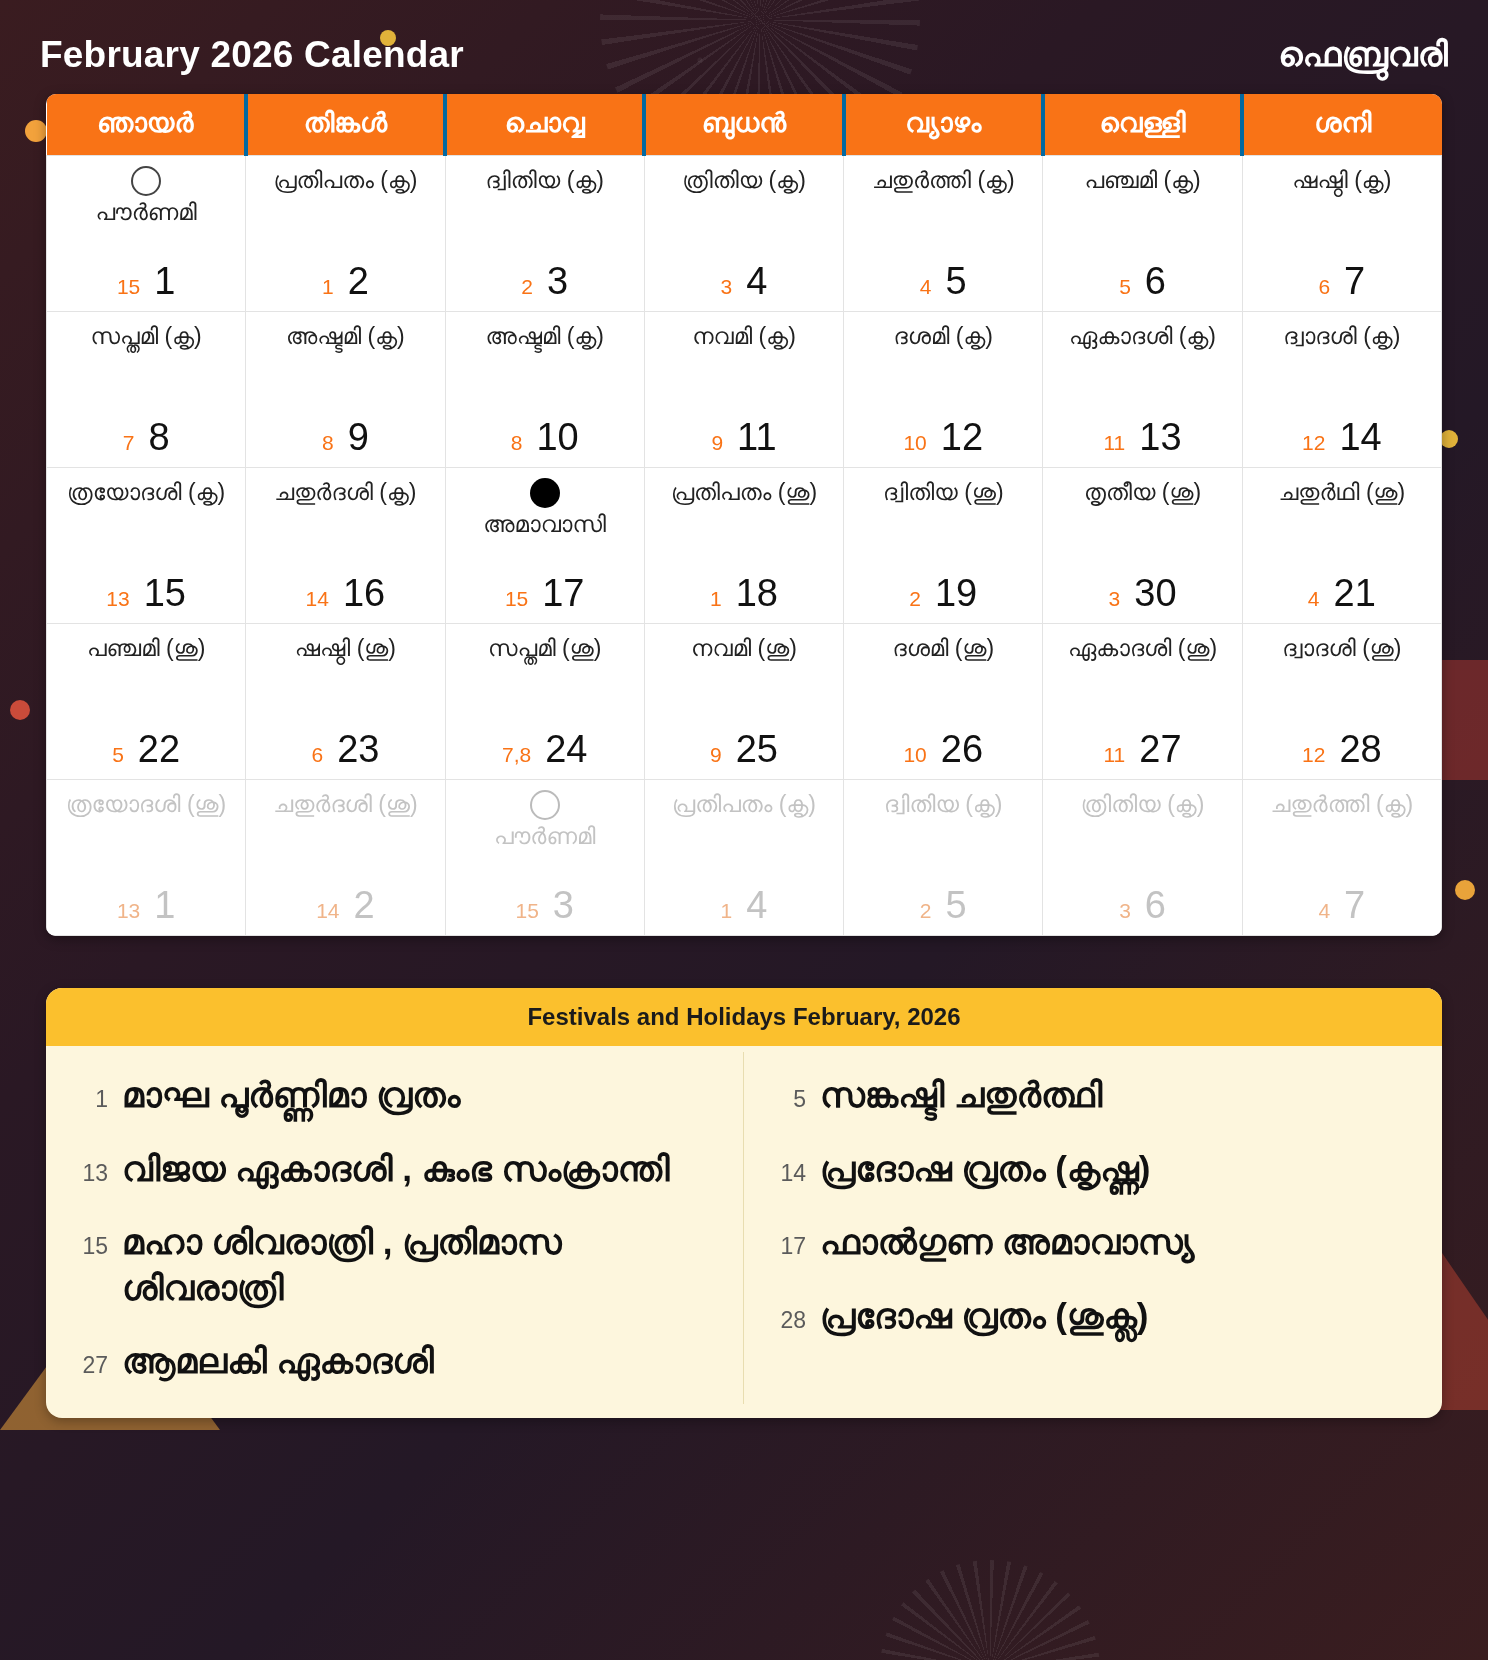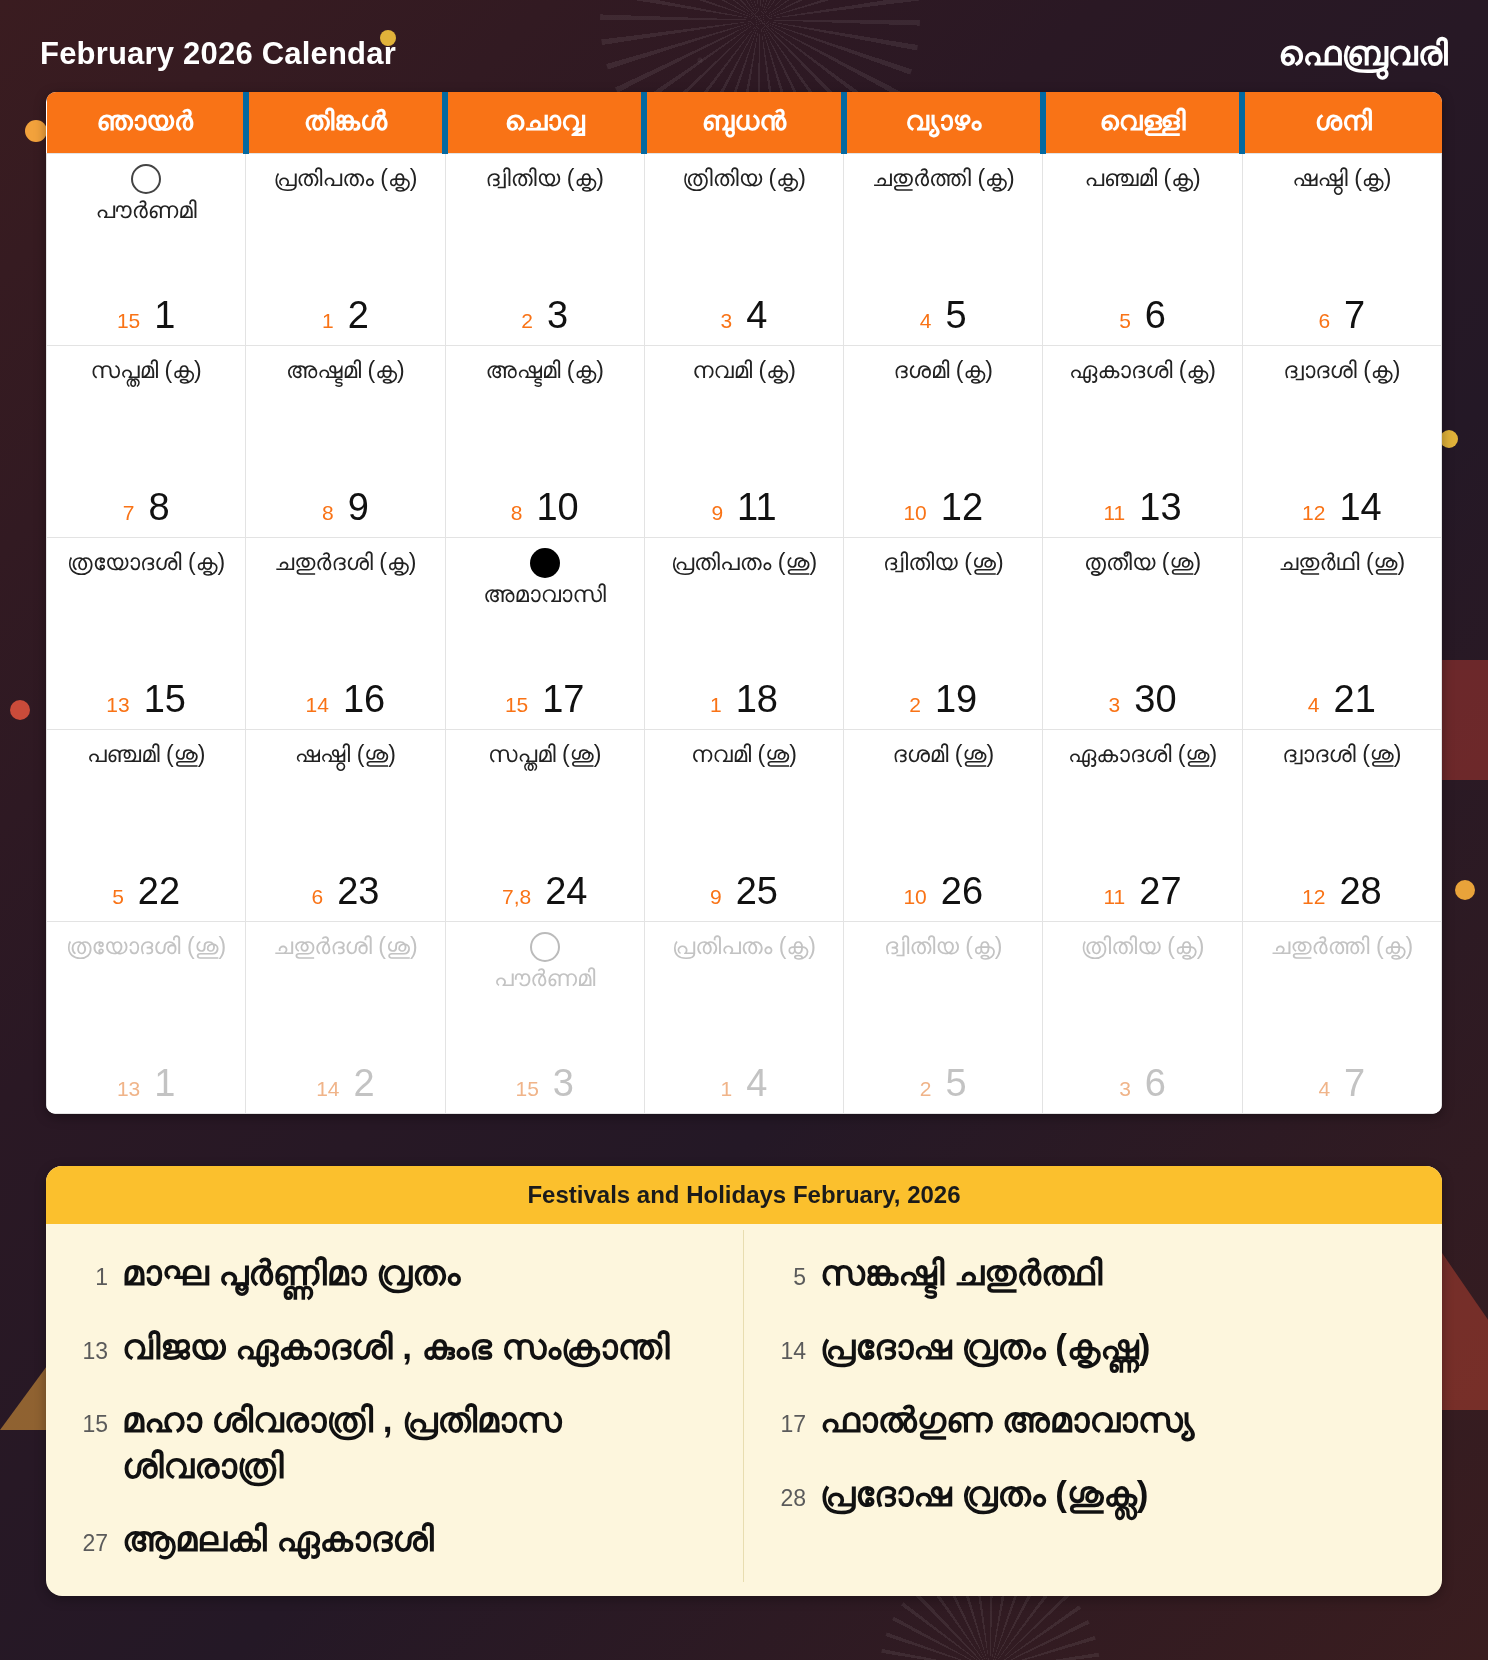--- a/index.html
+++ b/index.html
@@ -27,48 +27,48 @@
   }
   .tri { position: absolute; width: 0; height: 0; pointer-events: none; }
 
   .header {
     position: relative;
     display: flex; align-items: center; justify-content: space-between;
     padding: 34px 40px 18px 40px;
     z-index: 5;
   }
   .title-left {
-    color: #ffffff; font-size: 31px; font-weight: bold; letter-spacing: .2px;
+    color: #ffffff; font-size: 37px; font-weight: bold; letter-spacing: .2px;
   }
   .title-right {
     color: #ffffff; font-size: 34px; font-weight: bold; text-align: center;
   }
 
   .cal-wrap {
     position: relative; z-index: 5;
     margin: 0 46px;
     background: #ffffff;
     border-radius: 10px;
     box-shadow: 0 3px 12px rgba(0,0,0,.35);
     overflow: hidden;
   }
   table.cal { width: 100%; border-collapse: collapse; table-layout: fixed; }
   table.cal th {
     background: #f97316;
     color: #ffffff;
     font-size: 27px;
     font-weight: bold;
     padding: 14px 0 16px 0;
-    border-right: 6px solid #0369a1;
+    border-right: 4px solid #0369a1;
   }
   table.cal th:last-child { border-right: none; }
   table.cal td {
     border: 1px solid #e3e3e3;
     vertical-align: top;
-    height: 192px;
+    height: 156px;
     padding: 10px 12px 8px 12px;
     position: relative;
     background: #ffffff;
   }
   td.sunday-col { background: #f7f7f7; }
   .tithi {
     display: block;
     text-align: center;
     font-size: 23px;
     color: #222222;

